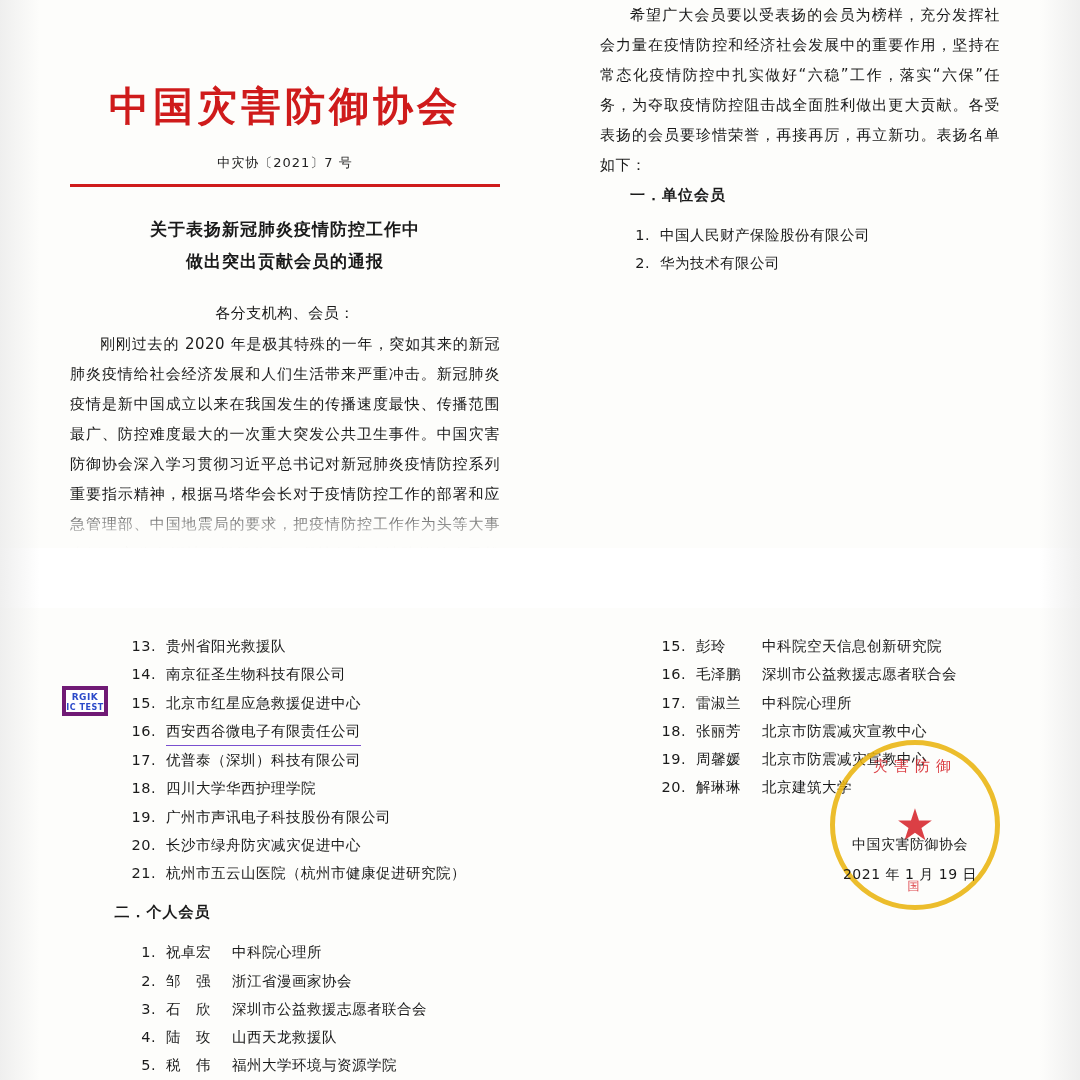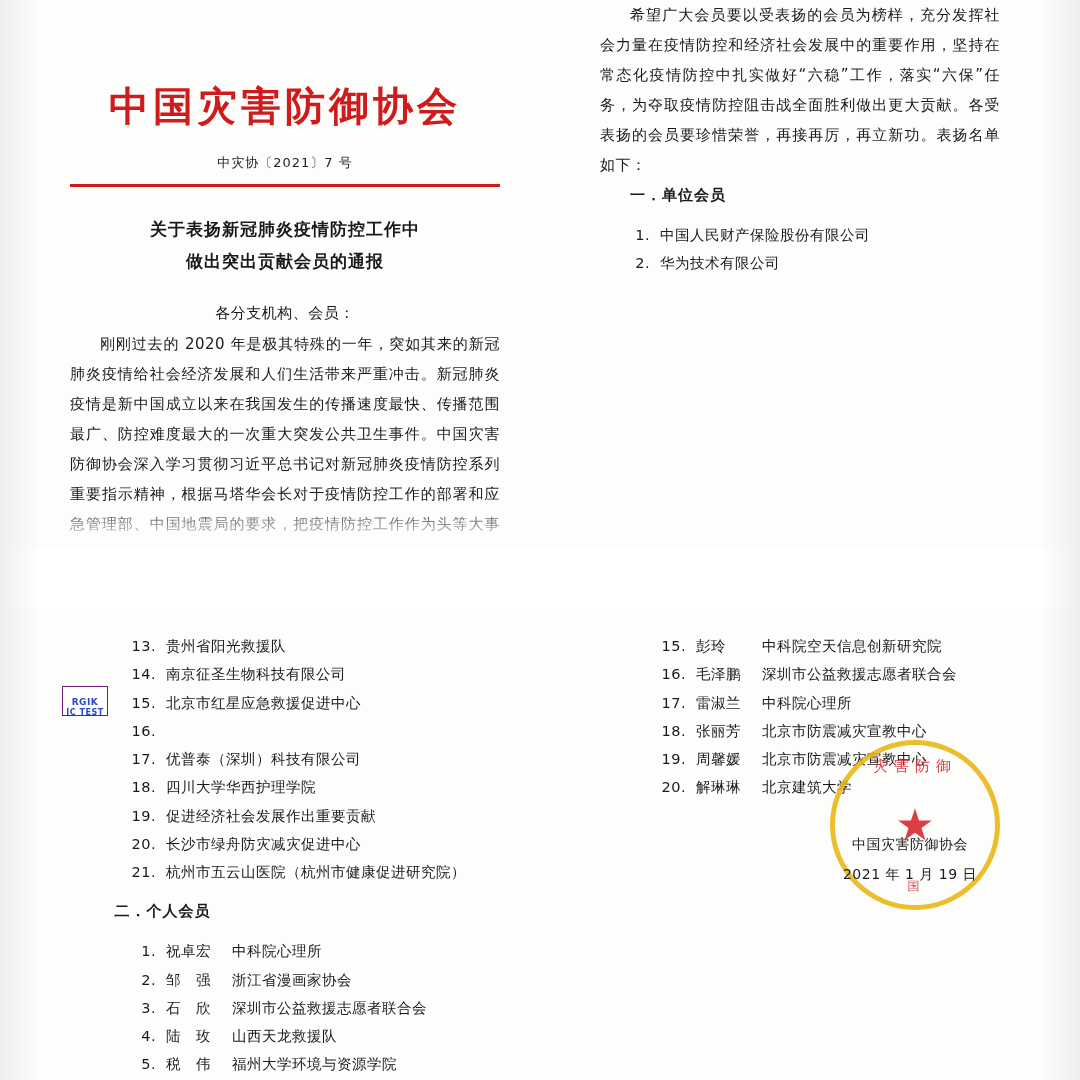--- a/index.html
+++ b/index.html
@@ -170,28 +170,28 @@
   }
   .highlight-row .underline {
     border-bottom: 1px solid #7a4fcf;
   }
   .watermark {
     position: absolute;
     left: 62px;
     top: 686px;
     width: 46px;
     height: 30px;
-    border: 1px solid #701a75;
+    border: 4px solid #701a75;
     color: #2b49c9;
     font-size: 7px;
     font-weight: bold;
     line-height: 1.25;
     text-align: center;
     letter-spacing: 0.5px;
-    padding-top: 10px;
+    padding-top: 2px;
     box-sizing: border-box;
     background: #fff;
   }
   .watermark .w1 { font-size: 9px; }
   .watermark .w2 { font-size: 8px; }
   
   .seal-area {
     position: absolute;
     left: 820px;
     top: 740px;
@@ -317,32 +317,33 @@
         <li>
             <span class="num">14.</span>
             <span>南京征圣生物科技有限公司</span>
           </li>
         <li>
             <span class="num">15.</span>
             <span>北京市红星应急救援促进中心</span>
           </li>
         <li class="highlight-row">
             <span class="num">16.</span>
+            <span class="underline">西安西谷微电子有限责任公司</span>
           </li>
         <li>
             <span class="num">17.</span>
             <span>优普泰（深圳）科技有限公司</span>
           </li>
         <li>
             <span class="num">18.</span>
             <span>四川大学华西护理学院</span>
           </li>
         <li>
             <span class="num">19.</span>
-            <span>促进经济社会发展作出重要贡献</span>
+            <span>广州市声讯电子科技股份有限公司</span>
           </li>
         <li>
             <span class="num">20.</span>
             <span>长沙市绿舟防灾减灾促进中心</span>
           </li>
         <li>
             <span class="num">21.</span>
             <span>杭州市五云山医院（杭州市健康促进研究院）</span>
           </li>
       </ul>

